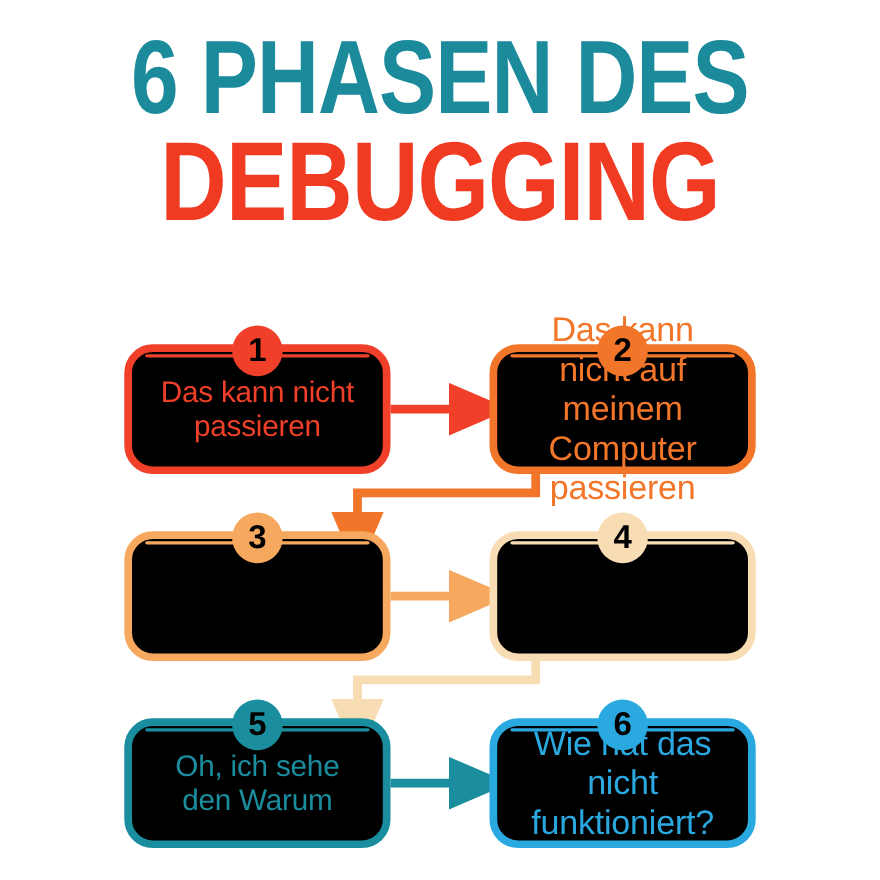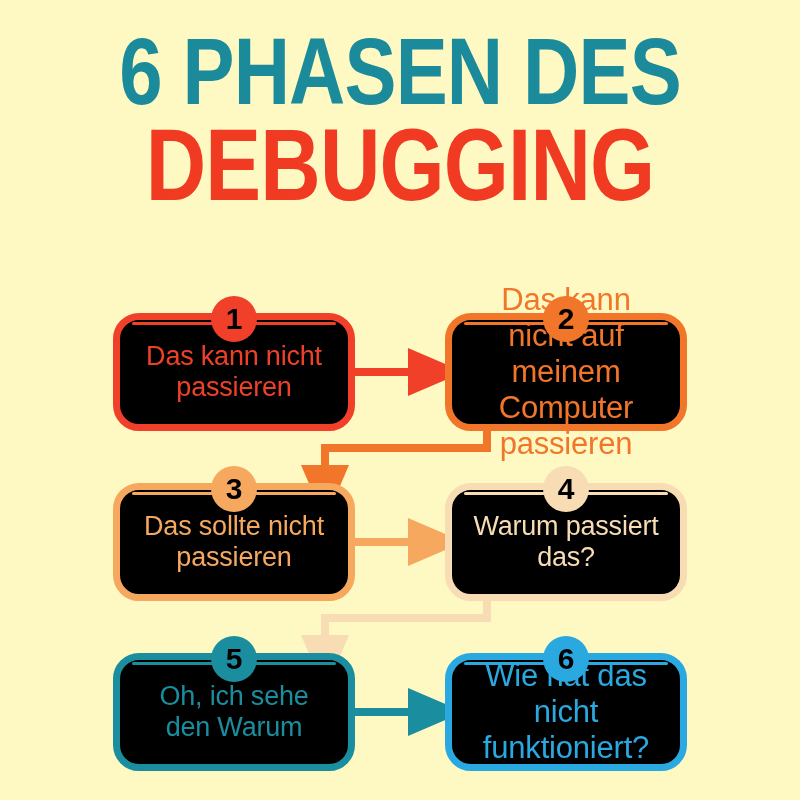--- a/index.html
+++ b/index.html
@@ -4,21 +4,21 @@
 <style>
   html, body {
     margin: 0;
     padding: 0;
     background: #000000;
   }
   #poster {
     position: relative;
     width: 800px;
     height: 800px;
-    background: #fef9c3;
+    background: #ffffff;
     overflow: hidden;
     font-family: "Liberation Sans", sans-serif;
   }
 
   
   .title-block {
     position: absolute;
     top: 28px;
     left: 0;
     width: 800px;
@@ -188,27 +188,25 @@
 
     <div class="node" id="n1" style="left:445px; top:313px; width:242px; height:118px; border-color:#f2762a; color:#f2762a;">
       <div class="badge-stub" style="background:#f2762a;"></div>
       <div class="badge" style="background:#f2762a;">2</div>
       <span class="node-text small" style="color:#f2762a;">Das kann nicht auf meinem Computer passieren</span>
     </div>
 
     <div class="node" id="n2" style="left:113px; top:483px; width:242px; height:118px; border-color:#f5a85e; color:#f5a85e;">
       <div class="badge-stub" style="background:#f5a85e;"></div>
       <div class="badge" style="background:#f5a85e;">3</div>
-      <span class="node-text" style="color:#f5a85e;">Das sollte nicht passieren</span>
     </div>
 
     <div class="node" id="n3" style="left:445px; top:483px; width:242px; height:118px; border-color:#f7dcb4; color:#f7dcb4;">
       <div class="badge-stub" style="background:#f7dcb4;"></div>
       <div class="badge" style="background:#f7dcb4;">4</div>
-      <span class="node-text" style="color:#f7dcb4;">Warum passiert das?</span>
     </div>
 
     <div class="node" id="n4" style="left:113px; top:653px; width:242px; height:118px; border-color:#1a8d9e; color:#1a8d9e;">
       <div class="badge-stub" style="background:#1a8d9e;"></div>
       <div class="badge" style="background:#1a8d9e;">5</div>
       <span class="node-text" style="color:#1a8d9e;">Oh, ich sehe den Warum</span>
     </div>
 
     <div class="node" id="n5" style="left:445px; top:653px; width:242px; height:118px; border-color:#2aa8e0; color:#2aa8e0;">
       <div class="badge-stub" style="background:#2aa8e0;"></div>

